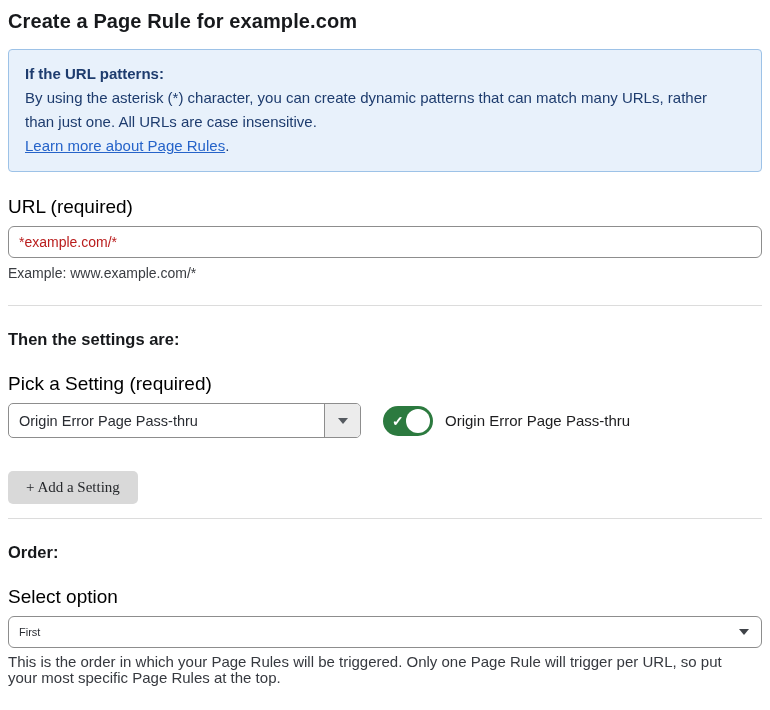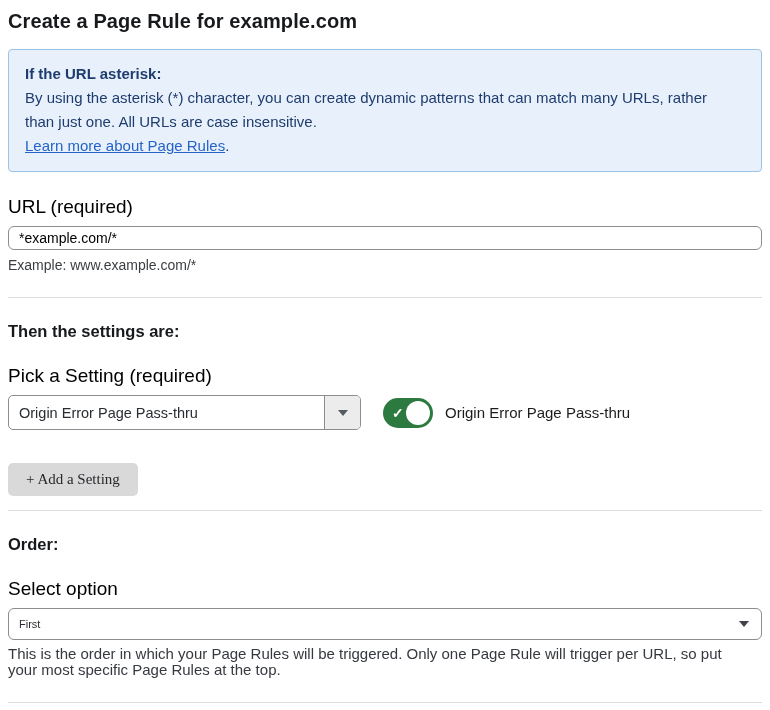--- a/index.html
+++ b/index.html
@@ -34,26 +34,26 @@
   .info-link { color: #2563c9; text-decoration: underline; cursor: pointer; }
   .field-label {
     display: block;
     font-size: 19px;
     color: #000000;
     margin-bottom: 8px;
   }
   .url-input {
     display: block;
     width: 100%;
-    height: 24px;
+    height: 32px;
     border: 1px solid #8d8d8d;
     border-radius: 6px;
     font-family: "Liberation Sans", sans-serif;
     font-size: 14px;
-    color: #000000;
+    color: #b91c1c;
     padding: 0 10px;
     outline: none;
     background: #fff;
   }
   .hint {
     font-size: 14px;
     color: #3a3d42;
     margin-top: 7px;
   }
   hr.divider {
@@ -177,21 +177,21 @@
   .footer-divider { margin: 22px 0 14px 0; }
 </style>
 </head>
 <body>
 
 
 
 <h1 class="page-title">Create a Page Rule for example.com</h1>
 
 <div class="info-box">
-  <div class="info-heading">If the URL asterisk:</div>
+  <div class="info-heading">If the URL patterns:</div>
   <div class="info-body">By using the asterisk (*) character, you can create dynamic patterns that can match many URLs, rather than just one. All URLs are case insensitive.</div>
   <div class="info-link-line"><a class="info-link">Learn more about Page Rules</a><span>.</span></div>
 </div>
 
 <label class="field-label">URL (required)</label>
 <input class="url-input" type="text" value="*example.com/*" style="">
 <div class="hint">Example: www.example.com/*</div>
 
 <hr class="divider">
 

